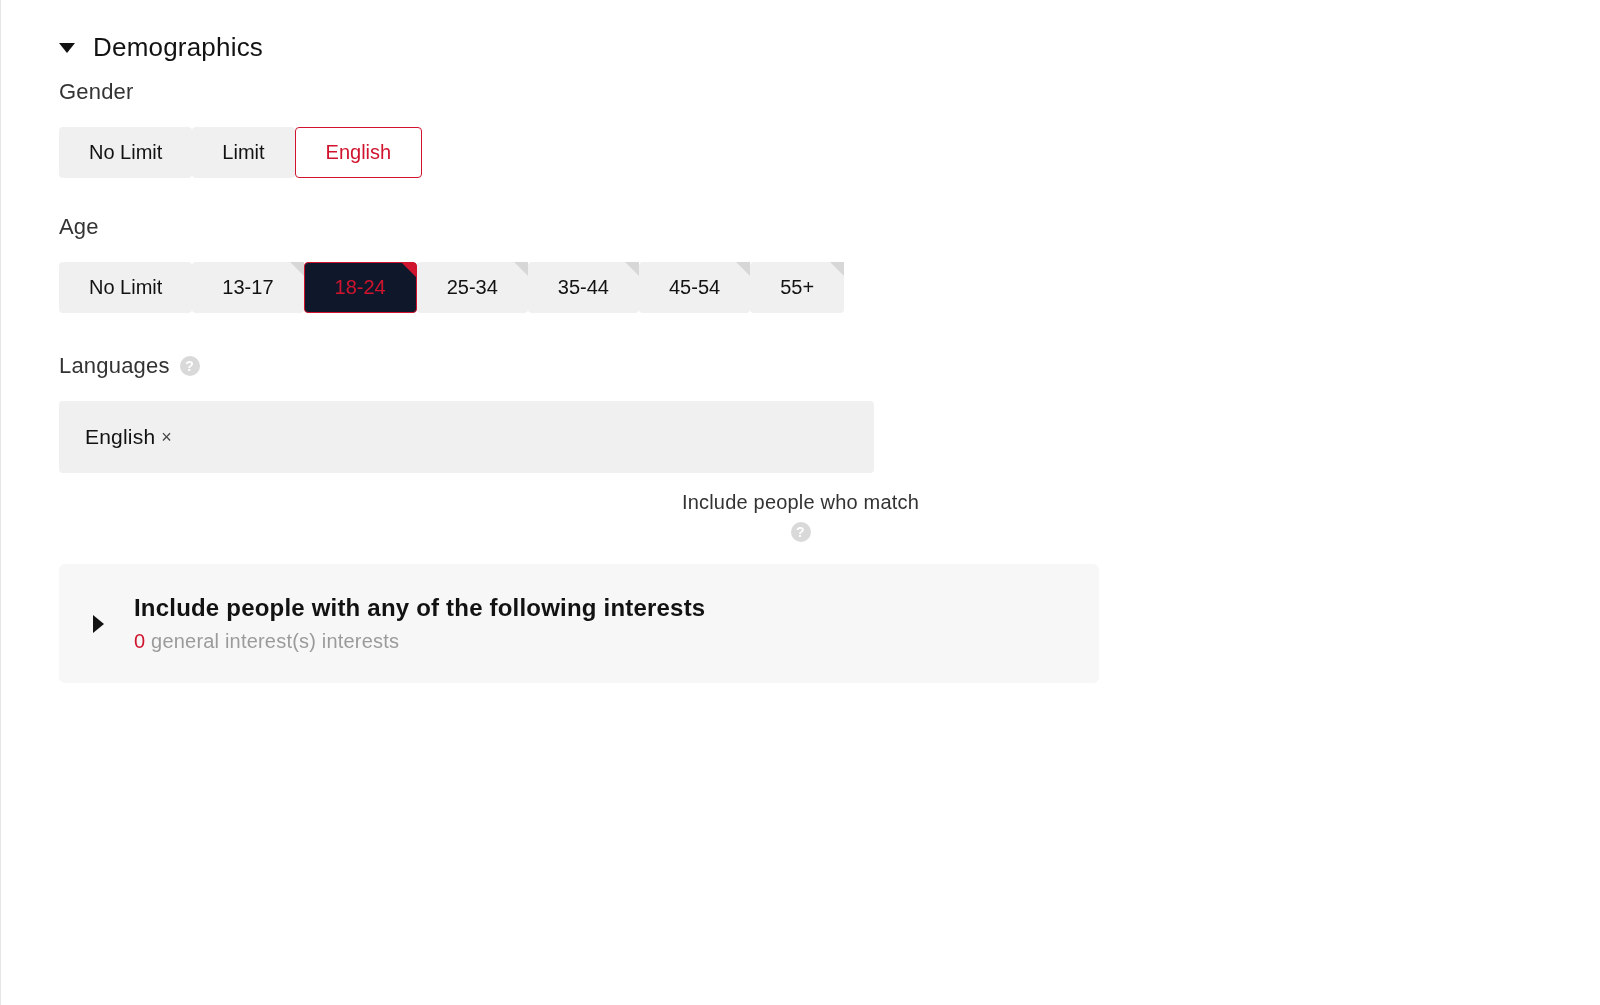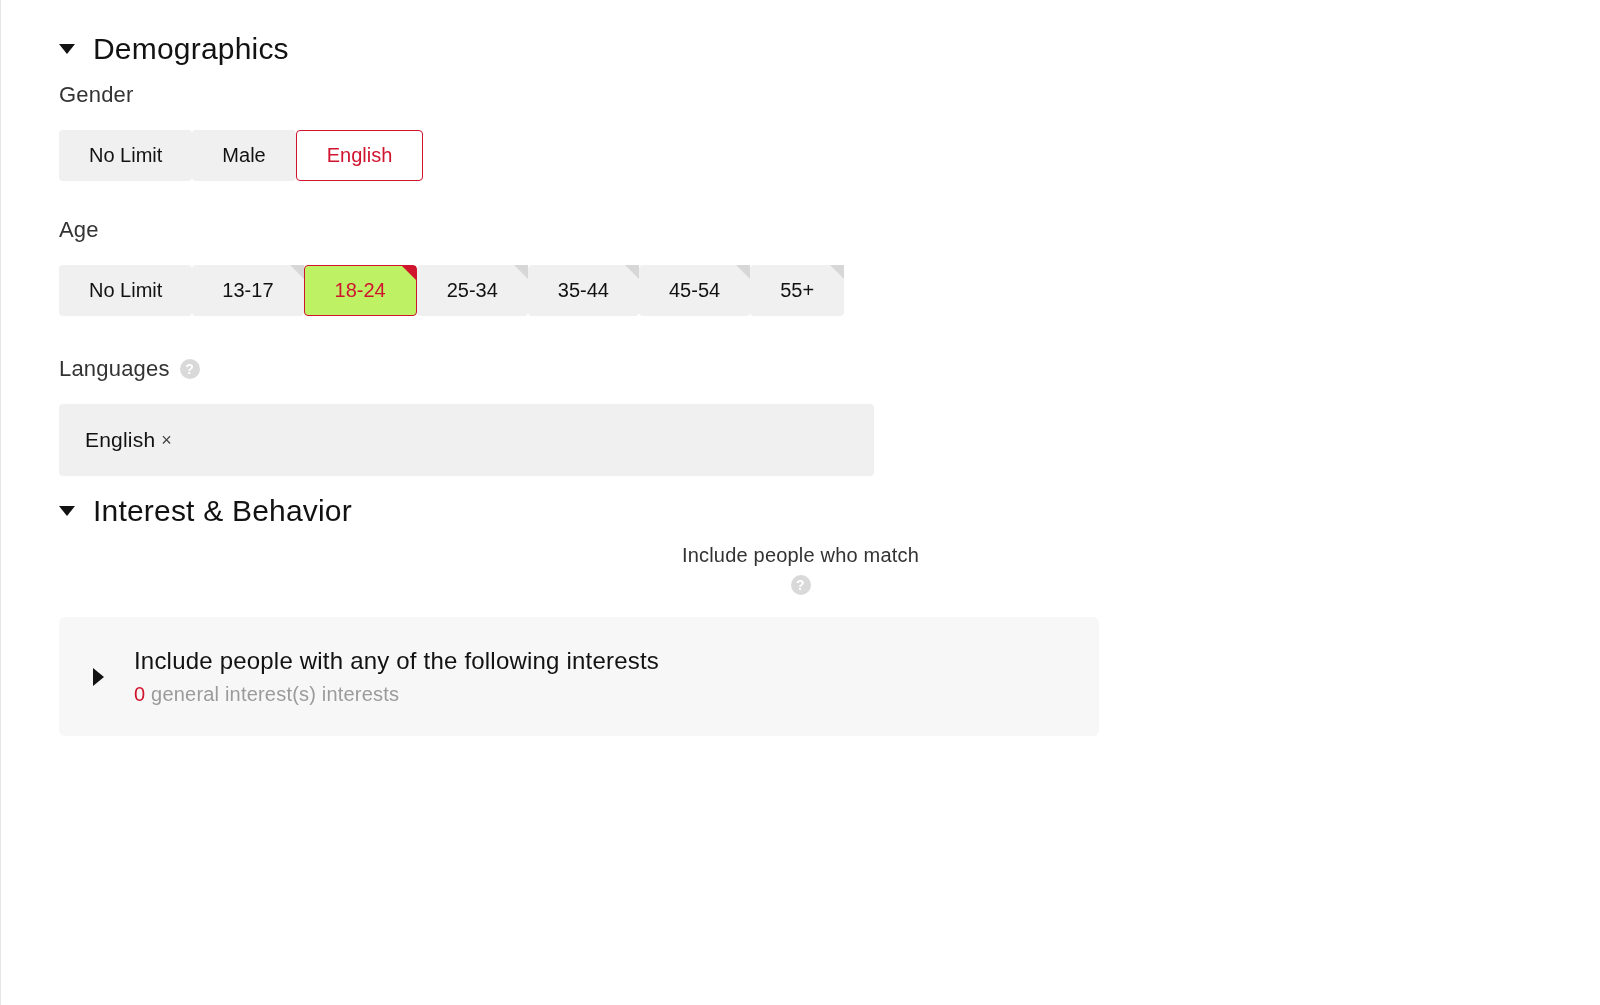--- a/index.html
+++ b/index.html
@@ -22,21 +22,21 @@
       gap: 18px;
       margin-bottom: 16px;
     }
     .section-header .chev {
       width: 0; height: 0;
       border-left: 8px solid transparent;
       border-right: 8px solid transparent;
       border-top: 10px solid #121212;
     }
     .section-header .title {
-      font-size: 30px;
+      font-size: 26px;
       font-weight: 500;
     }
     .field-label {
       font-size: 22px;
       color: #333;
       margin-bottom: 22px;
     }
     .sub-label {
       font-size: 20px;
       color: #333;
@@ -81,21 +81,21 @@
       border-radius: 4px;
     }
     .age-btn .corner {
       position: absolute;
       top: 0; right: 0;
       width: 0; height: 0;
       border-top: 14px solid #d7d7d7;
       border-left: 14px solid transparent;
     }
     .age-btn.selected {
-      background: #bef264;
+      background: #0f172a;
       color: #d0142e;
       border: 1.5px solid #d0142e;
       padding: 12.5px 30px;
     }
     .age-btn.selected .corner {
       border-top-color: #d0142e;
     }
     .help-icon {
       display: inline-flex;
       align-items: center;
@@ -154,21 +154,21 @@
       gap: 30px;
     }
     .card .arrow {
       width: 0; height: 0;
       border-top: 9px solid transparent;
       border-bottom: 9px solid transparent;
       border-left: 11px solid #121212;
     }
     .card-body .card-title {
       font-size: 24px;
-      font-weight: 400;
+      font-weight: 700;
       color: #121212;
       margin-bottom: 8px;
     }
     .card-body .card-sub {
       font-size: 20px;
       color: #9b9b9b;
     }
     .card-body .card-sub .count {
       color: #d0142e;
       font-weight: 500;
@@ -188,21 +188,21 @@
 
   <div class="section-header">
     <span class="chev"></span>
     <span class="title">Demographics</span>
   </div>
 
   <div class="field-label">Gender</div>
 
   <div class="toggle-group" id="gender-group">
       <button class="toggle-btn">No Limit</button>
-      <button class="toggle-btn">Male</button>
+      <button class="toggle-btn">Limit</button>
       <button class="toggle-btn selected">English</button>
     </div>
 
   <div class="field-label">Age</div>
 
   <div class="age-group" id="age-group">
       <button class="age-btn nolimit">No Limit</button>
       <button class="age-btn">13-17<span class="corner"></span></button>
       <button class="age-btn selected">18-24<span class="corner"></span></button>
       <button class="age-btn">25-34<span class="corner"></span></button>
@@ -217,24 +217,20 @@
   </div>
 
   <div class="tag-box" id="lang-tags">
       <span class="tag">
         <span>English</span> 
         <span class="x">×</span>
       </span>
     </div>
 
 
-  <div class="section-header">
-    <span class="chev"></span>
-    <span class="title">Interest &amp; Behavior</span>
-  </div>
 
   <div class="sub-label">
     <span>Include people who match</span>
     <span class="help-icon">?</span>
   </div>
 
   <div class="card">
     <span class="arrow"></span>
     <div class="card-body">
       <div class="card-title">Include people with any of the following interests</div>

